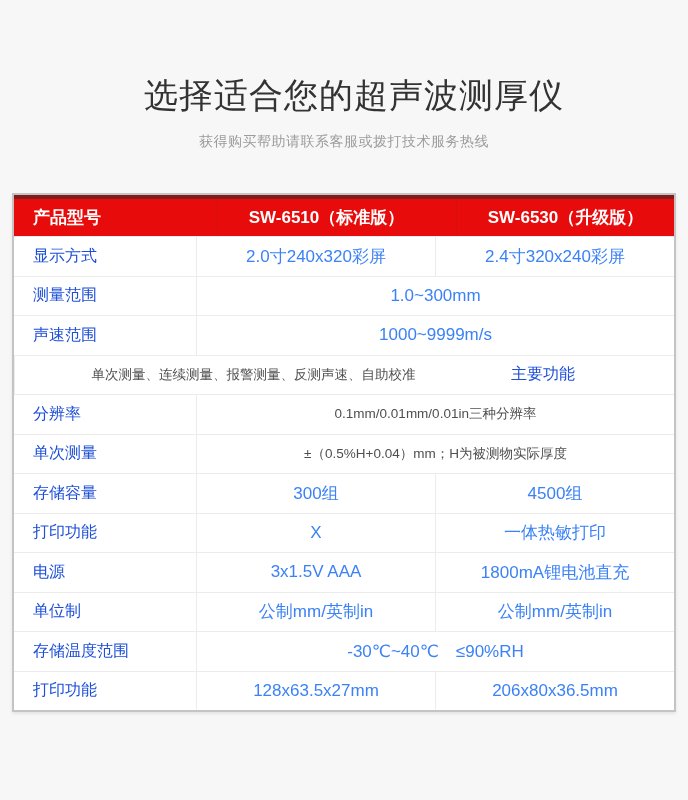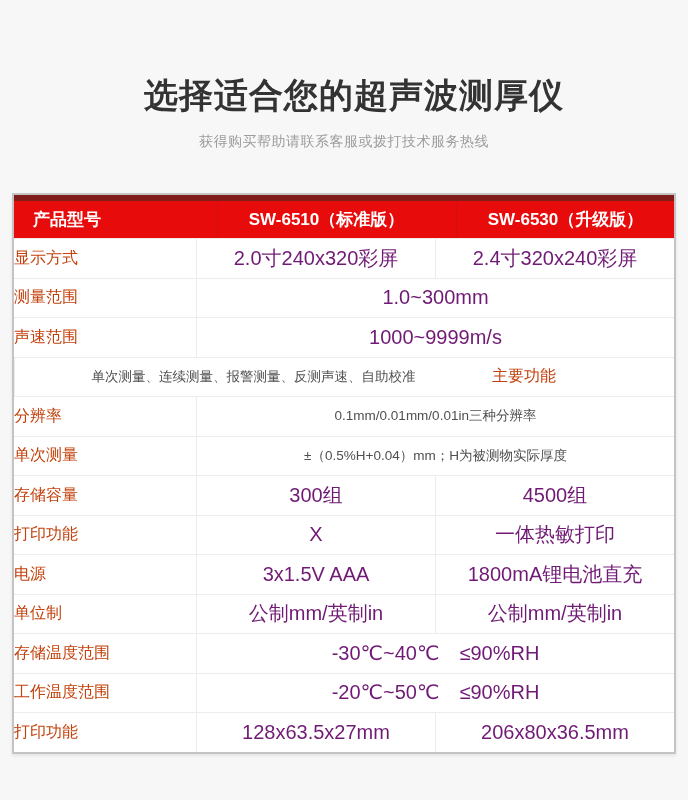--- a/index.html
+++ b/index.html
@@ -14,21 +14,21 @@
     font-family: "Liberation Sans", "DejaVu Sans", sans-serif;
   }
   .page-header {
     padding-top: 76px;
     text-align: center;
   }
   .page-title {
     margin: 0;
     font-size: 34px;
     line-height: 38px;
-    font-weight: bold;
+    font-weight: normal;
     color: #333333;
     letter-spacing: 1px;
     padding-left: 20px;
   }
   .page-subtitle {
     margin: 20px 0 9px 0;
     font-size: 14px;
     line-height: 15px;
     color: #9c9c9c;
     letter-spacing: 0.5px;
@@ -37,21 +37,21 @@
     margin: 44px 12px 0 12px;
     background: #ffffff;
     border: 2px solid #c4c4c4;
     box-shadow: 0 2px 3px rgba(0,0,0,0.08);
   }
   .thead {
     display: flex;
     align-items: stretch;
     height: 37px;
     background: #e80b0b;
-    border-top: 6px solid #7f1d1d;
+    border-top: 4px solid #7f1d1d;
     color: #ffffff;
     font-weight: bold;
     font-size: 17px;
   }
   .th {
     display: flex;
     align-items: center;
     box-sizing: border-box;
   }
   .th.col-label {
@@ -67,27 +67,28 @@
   .tr {
     display: flex;
     align-items: stretch;
     height: 38.5px;
     border-top: 1px solid #ececec;
   }
   .td {
     display: flex;
     align-items: center;
     box-sizing: border-box;
-    font-size: 20px;
-    color: #701a75;
+    font-size: 17px;
+    color: #3b82f6;
   }
   .td.col-label {
     width: 182px;
+    padding-left: 19px;
     font-size: 16px;
-    color: #c2410c;
+    color: #1d4ed8;
   }
   .td.col-a, .td.col-b, .td.col-span {
     flex: 1;
     justify-content: center;
     text-align: center;
     border-left: 1px solid #ececec;
   }
   .tr.small .td.col-a,
   .tr.small .td.col-b,
   .tr.small .td.col-span {
@@ -164,24 +165,20 @@
     <div class="td col-label">单位制</div>
     <div class="td col-a">公制mm/英制in</div>
     <div class="td col-b">公制mm/英制in</div>
   </div>
 
   <div class="tr">
     <div class="td col-label">存储温度范围</div>
     <div class="td col-span">-30℃~40℃　≤90%RH</div>
   </div>
 
-  <div class="tr">
-    <div class="td col-label">工作温度范围</div>
-    <div class="td col-span">-20℃~50℃　≤90%RH</div>
-  </div>
 
   <div class="tr">
     <div class="td col-label">打印功能</div>
     <div class="td col-a">128x63.5x27mm</div>
     <div class="td col-b">206x80x36.5mm</div>
   </div>
 
 </div>
 
 </body></html>

